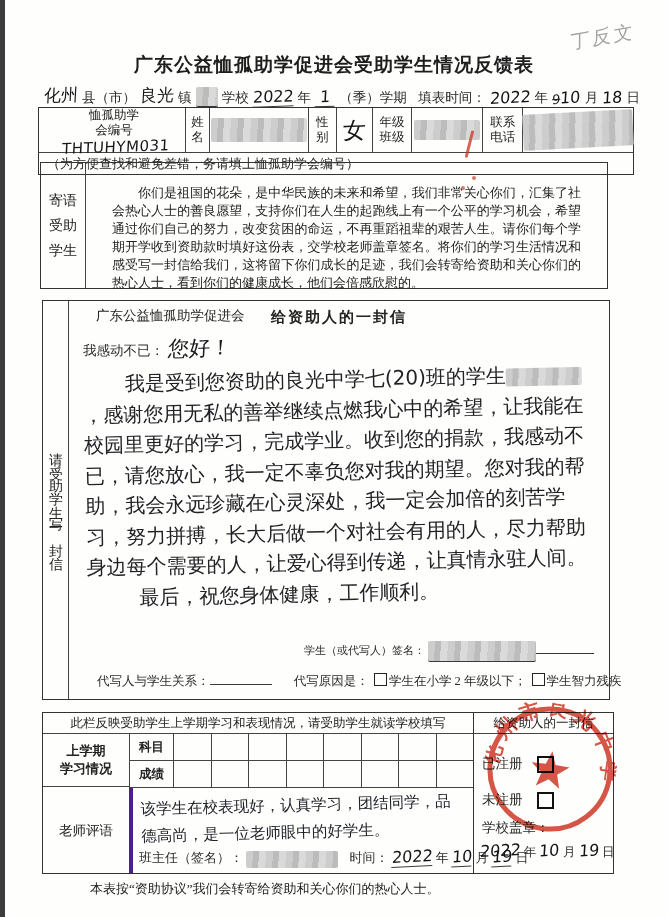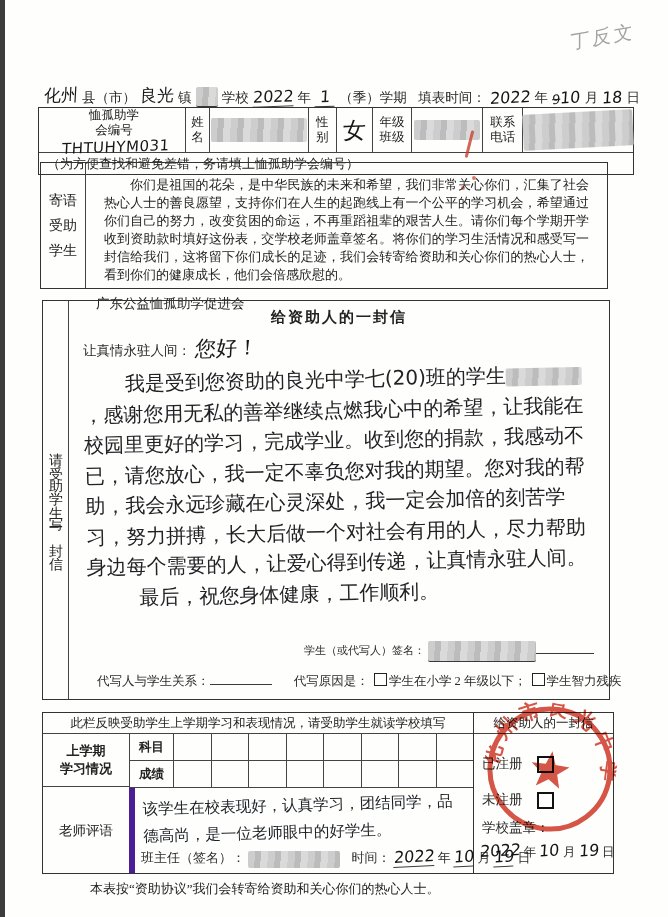--- a/index.html
+++ b/index.html
@@ -26,21 +26,21 @@
   .t1row{display:flex;height:44px;}
   .t1cell{border-left:1px solid #444;display:flex;align-items:center;justify-content:center;}
   .t1cell:first-child{border-left:none;}
   .t1 .lbl{font-size:12.5px;line-height:15px;text-align:center;}
   .t1note{border-top:1px solid #444;height:21px;display:flex;align-items:center;padding-left:8px;font-size:13px;}
   
   .t2{border:1.5px solid #333;display:flex;}
   .t2side{width:44px;border-right:1px solid #444;display:flex;align-items:center;justify-content:center;
           font-size:14px;line-height:25px;text-align:center;}
   .t2body{flex:1;padding:5px 10px 0 10px;font-size:13px;line-height:17.9px;text-align:justify;}
-  .t2body p{margin:8px;text-indent:2em;}
+  .t2body p{margin:16px;text-indent:2em;}
   .t2sign{text-align:left;padding-right:18px;font-size:13.5px;margin-top:12px;}
   
   .t3{border:1.6px solid #333;display:flex;}
   .t3side{width:25px;border-right:1px solid #444;display:flex;align-items:center;justify-content:center;}
   .t3side span{writing-mode:vertical-lr;text-orientation:upright;letter-spacing:13px;font-size:14px;}
   .t3body{flex:1;position:relative;}
   .t3title{text-align:center;font-weight:bold;font-size:15px;margin-top:7px;letter-spacing:2px;}
   .greet{margin:7px 0 0 14px;font-size:13.5px;}
   .greet .hw{font-size:21px;margin-left:4px;}
   .lbody{margin:2px 14px 0 16px;font-size:20px;line-height:30.5px;color:#222226;
@@ -54,41 +54,42 @@
   .t4{border:1.6px solid #333;display:flex;font-size:12.5px;}
   .t4left{width:430px;border-right:1.3px solid #333;display:flex;flex-direction:column;}
   .t4right{width:139px;position:relative;}
   .t4hdr{height:20px;display:flex;align-items:center;justify-content:center;border-bottom:1px solid #444;}
   .grid{display:grid;grid-template-columns:86px 44px repeat(8,1fr);}
   .gcell{height:26px;border-left:1px solid #444;border-bottom:1px solid #444;
          display:flex;align-items:center;justify-content:center;font-weight:bold;}
   .gcell.first{border-left:none;}
   .study{grid-row:1/3;height:52px;font-size:13px;line-height:18px;text-align:center;}
   .trow{flex:1;display:flex;}
-  .tlabel{width:86px;display:flex;align-items:center;justify-content:center;font-size:13.5px;border-right:6px solid #4c1d95;}
+  .tlabel{width:86px;display:flex;align-items:center;justify-content:center;font-size:13.5px;border-right:4px solid #4c1d95;}
   .tcontent{flex:1;position:relative;padding:4px 8px 0 8px;}
   .comment{font-family:"DejaVu Sans",sans-serif;font-size:15.5px;line-height:27px;color:#1d2026;
            transform:rotate(-1.5deg);}
   .headline{position:absolute;left:6px;bottom:5px;font-size:13px;white-space:nowrap;}
   .regrow{position:absolute;left:8px;font-size:13.5px;display:flex;align-items:center;gap:14px;}
   .regbox{display:inline-block;width:13px;height:13px;border:2.2px solid #111;}
   .sealdate{position:absolute;left:6px;top:128px;font-size:12.5px;white-space:nowrap;}
   .stamp{position:absolute;left:10px;top:-10px;opacity:.86;mix-blend-mode:multiply;transform:rotate(8deg);}
   .redstreak{position:absolute;width:2.5px;background:#c8402c;opacity:.8;border-radius:2px;}
   .reddot{position:absolute;width:4px;height:4px;background:#c8402c;border-radius:50%;opacity:.7;}
   .footer{font-size:13px;}
 </style>
 </head>
 <body>
 
 <div class="page">
   <div class="scan-edge"></div>
 
   <div class="abs pencil" style="left:570px;top:24px;">丁反文</div>
 
+  <div class="abs title" style="left:0;top:52px;">广东公益恤孤助学促进会受助学生情况反馈表</div>
 
   <div class="abs infoline" style="left:44px;top:84px;width:596px;">
     <span class="hw" style="font-size:17px;">化州</span>
     <span class="printed">县（市）</span>
     <span class="hw" style="font-size:17px;">良光</span>
     <span class="printed">镇</span>
     <span class="blur ublank" style="width:88px;height:19px;"></span>
     <span class="printed">学校</span>
     <span class="hw ublank" style="font-size:16px;">2022</span>
     <span class="printed">年</span>
@@ -157,21 +158,21 @@
     </div>
   </div>
 
   <div class="abs t3" style="left:42px;top:300px;width:566px;height:398px;">
     <div class="t3side">
       <span>请受助学生写一封信</span>
     </div>
     <div class="t3body">
       <div class="t3title">给资助人的一封信</div>
       <div class="greet">
-        <span class="printed">让真情永驻人间：</span><span class="hw">您好！</span>
+        <span class="printed">我感动不已：</span><span class="hw">您好！</span>
       </div>
       <div class="lbody">
         <p><span>我是受到您资助的良光中学七(20)班的学生</span><span class="blur" style="width:76px;height:18px;"></span><span>，感谢您用无私的善举继续点燃我心中的希望，让我能在校园里更好的学习，完成学业。收到您的捐款，我感动不已，请您放心，我一定不辜负您对我的期望。您对我的帮助，我会永远珍藏在心灵深处，我一定会加倍的刻苦学习，努力拼搏，长大后做一个对社会有用的人，尽力帮助身边每个需要的人，让爱心得到传递，让真情永驻人间。</span></p>
         <p class="lclose">最后，祝您身体健康，工作顺利。</p>
       </div>
       <div class="sigrow">
         <span class="printed">学生（或代写人）签名：</span>
         <span class="blur ublank" style="width:108px;height:20px;"></span><span class="ublank" style="display:inline-block;width:58px;height:14px;"></span>
       </div>
       <div class="proxyrow">

